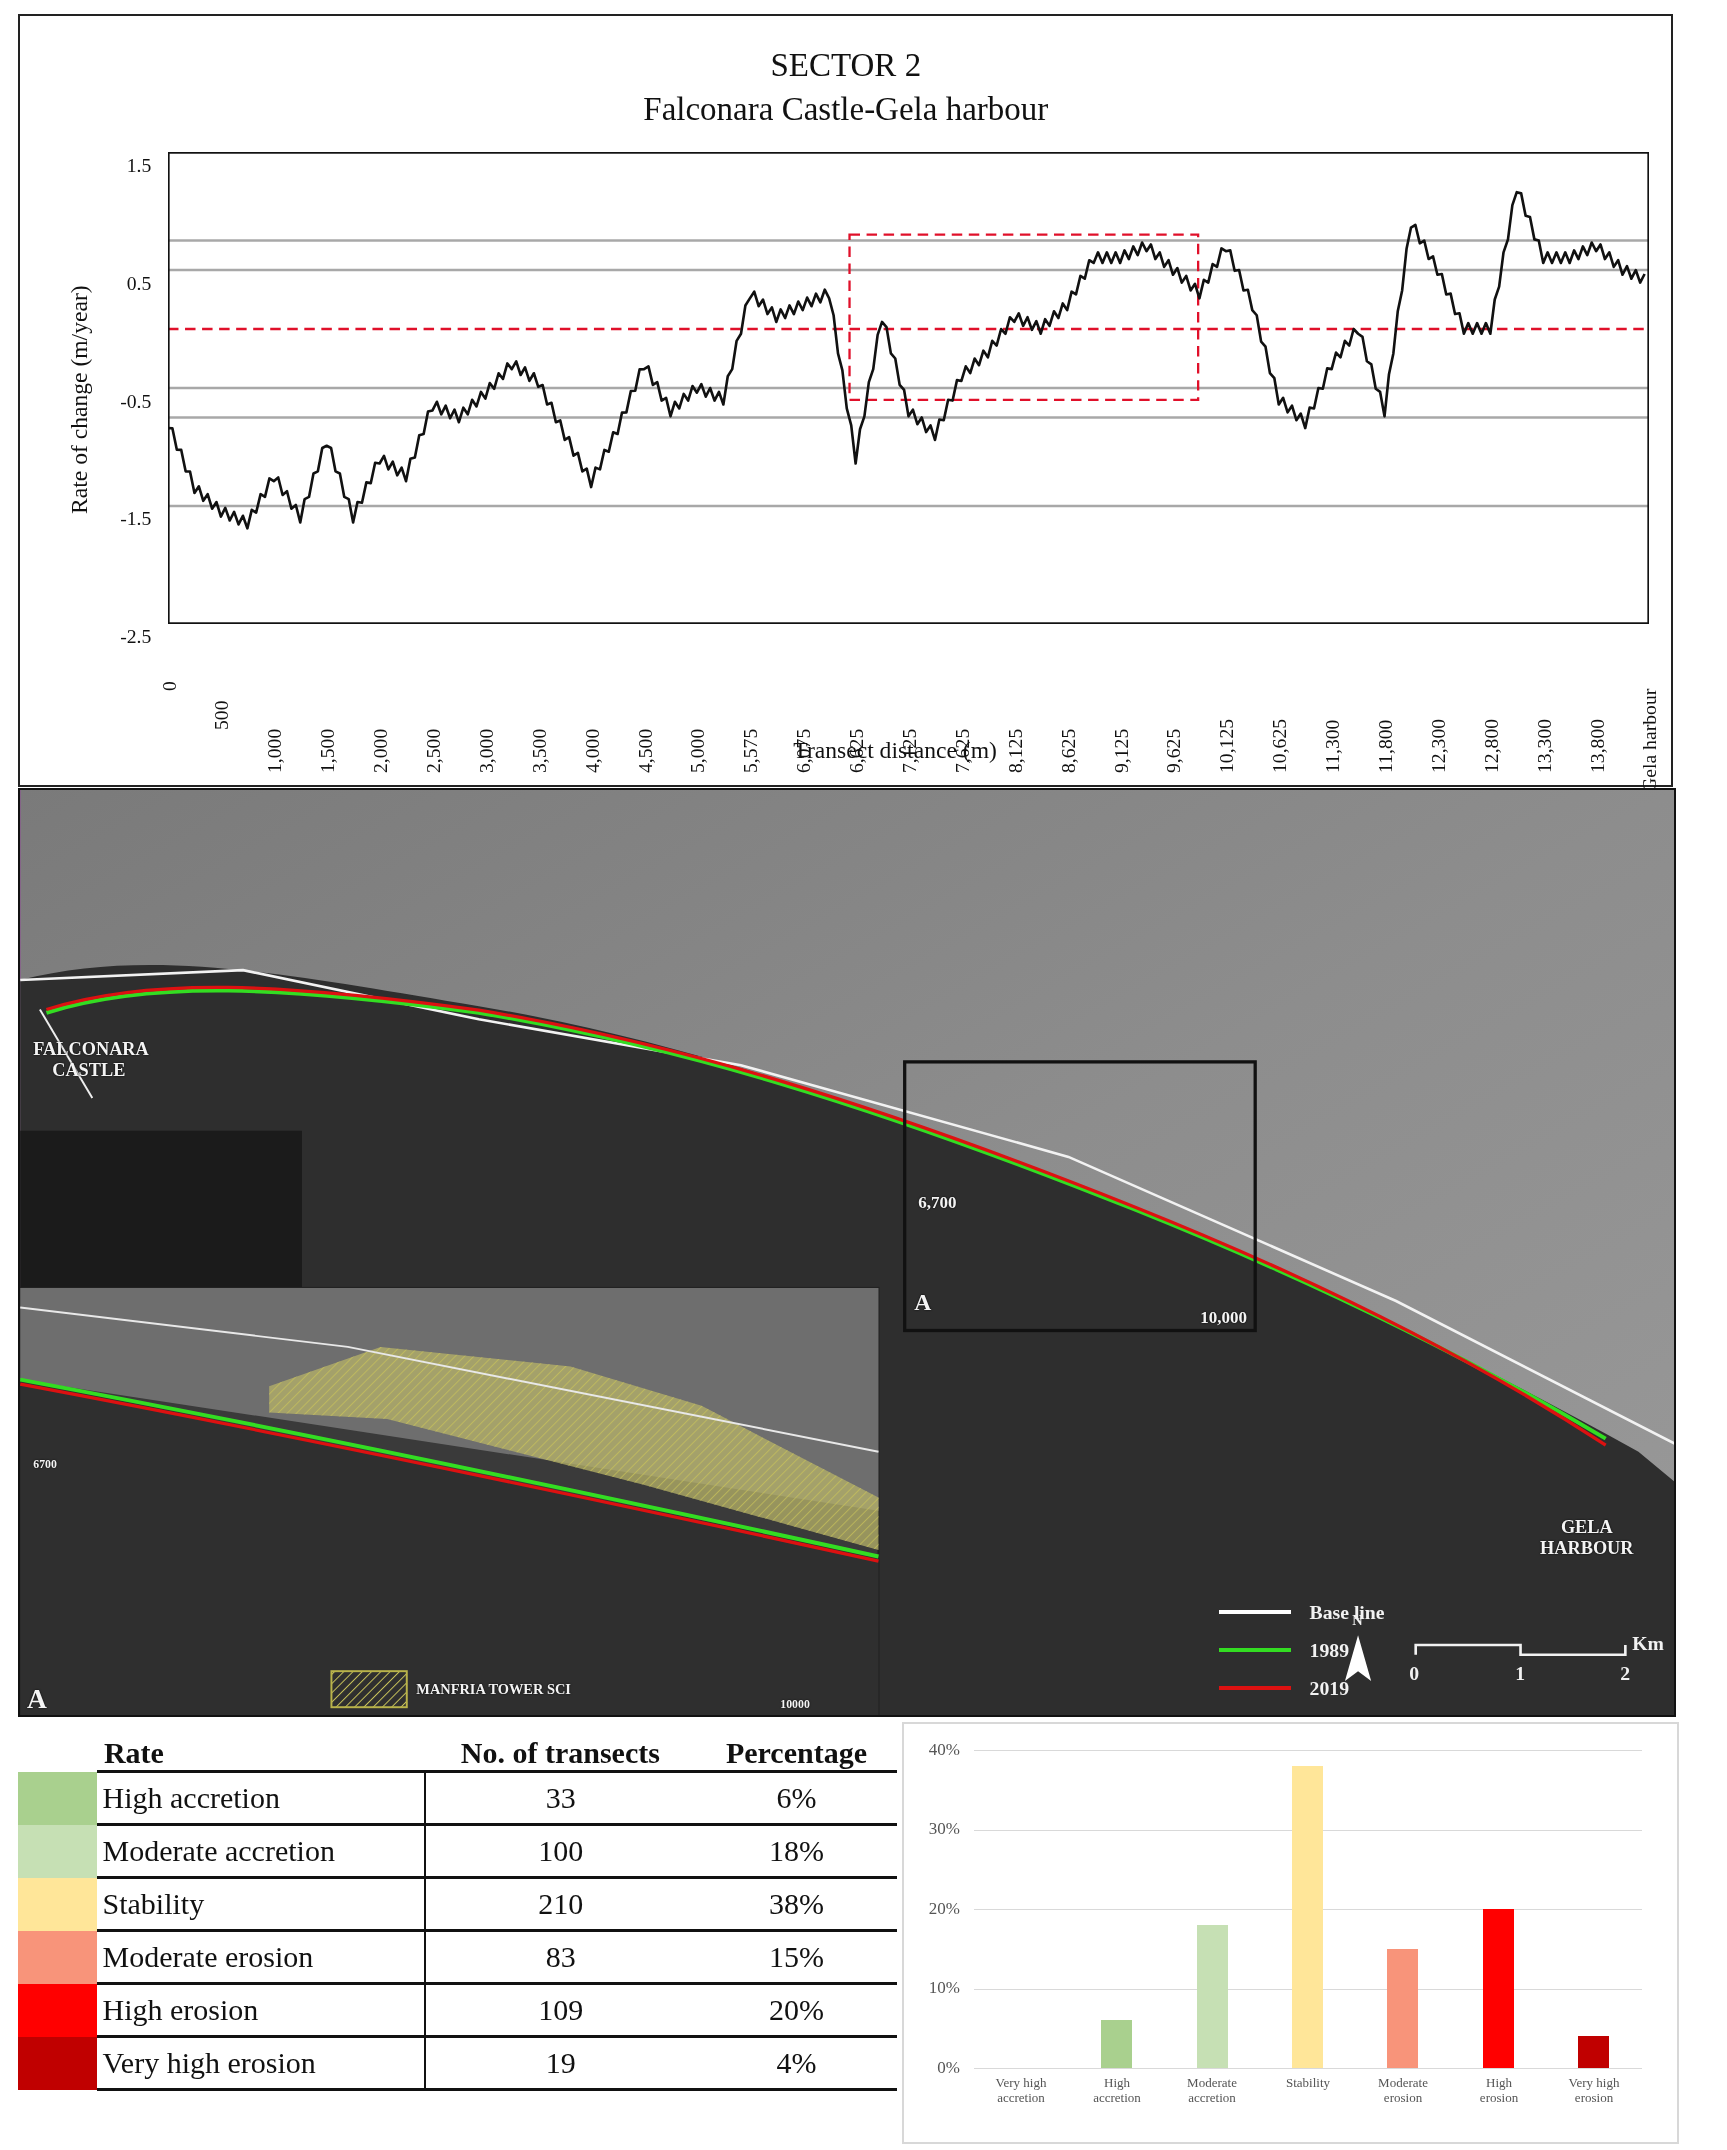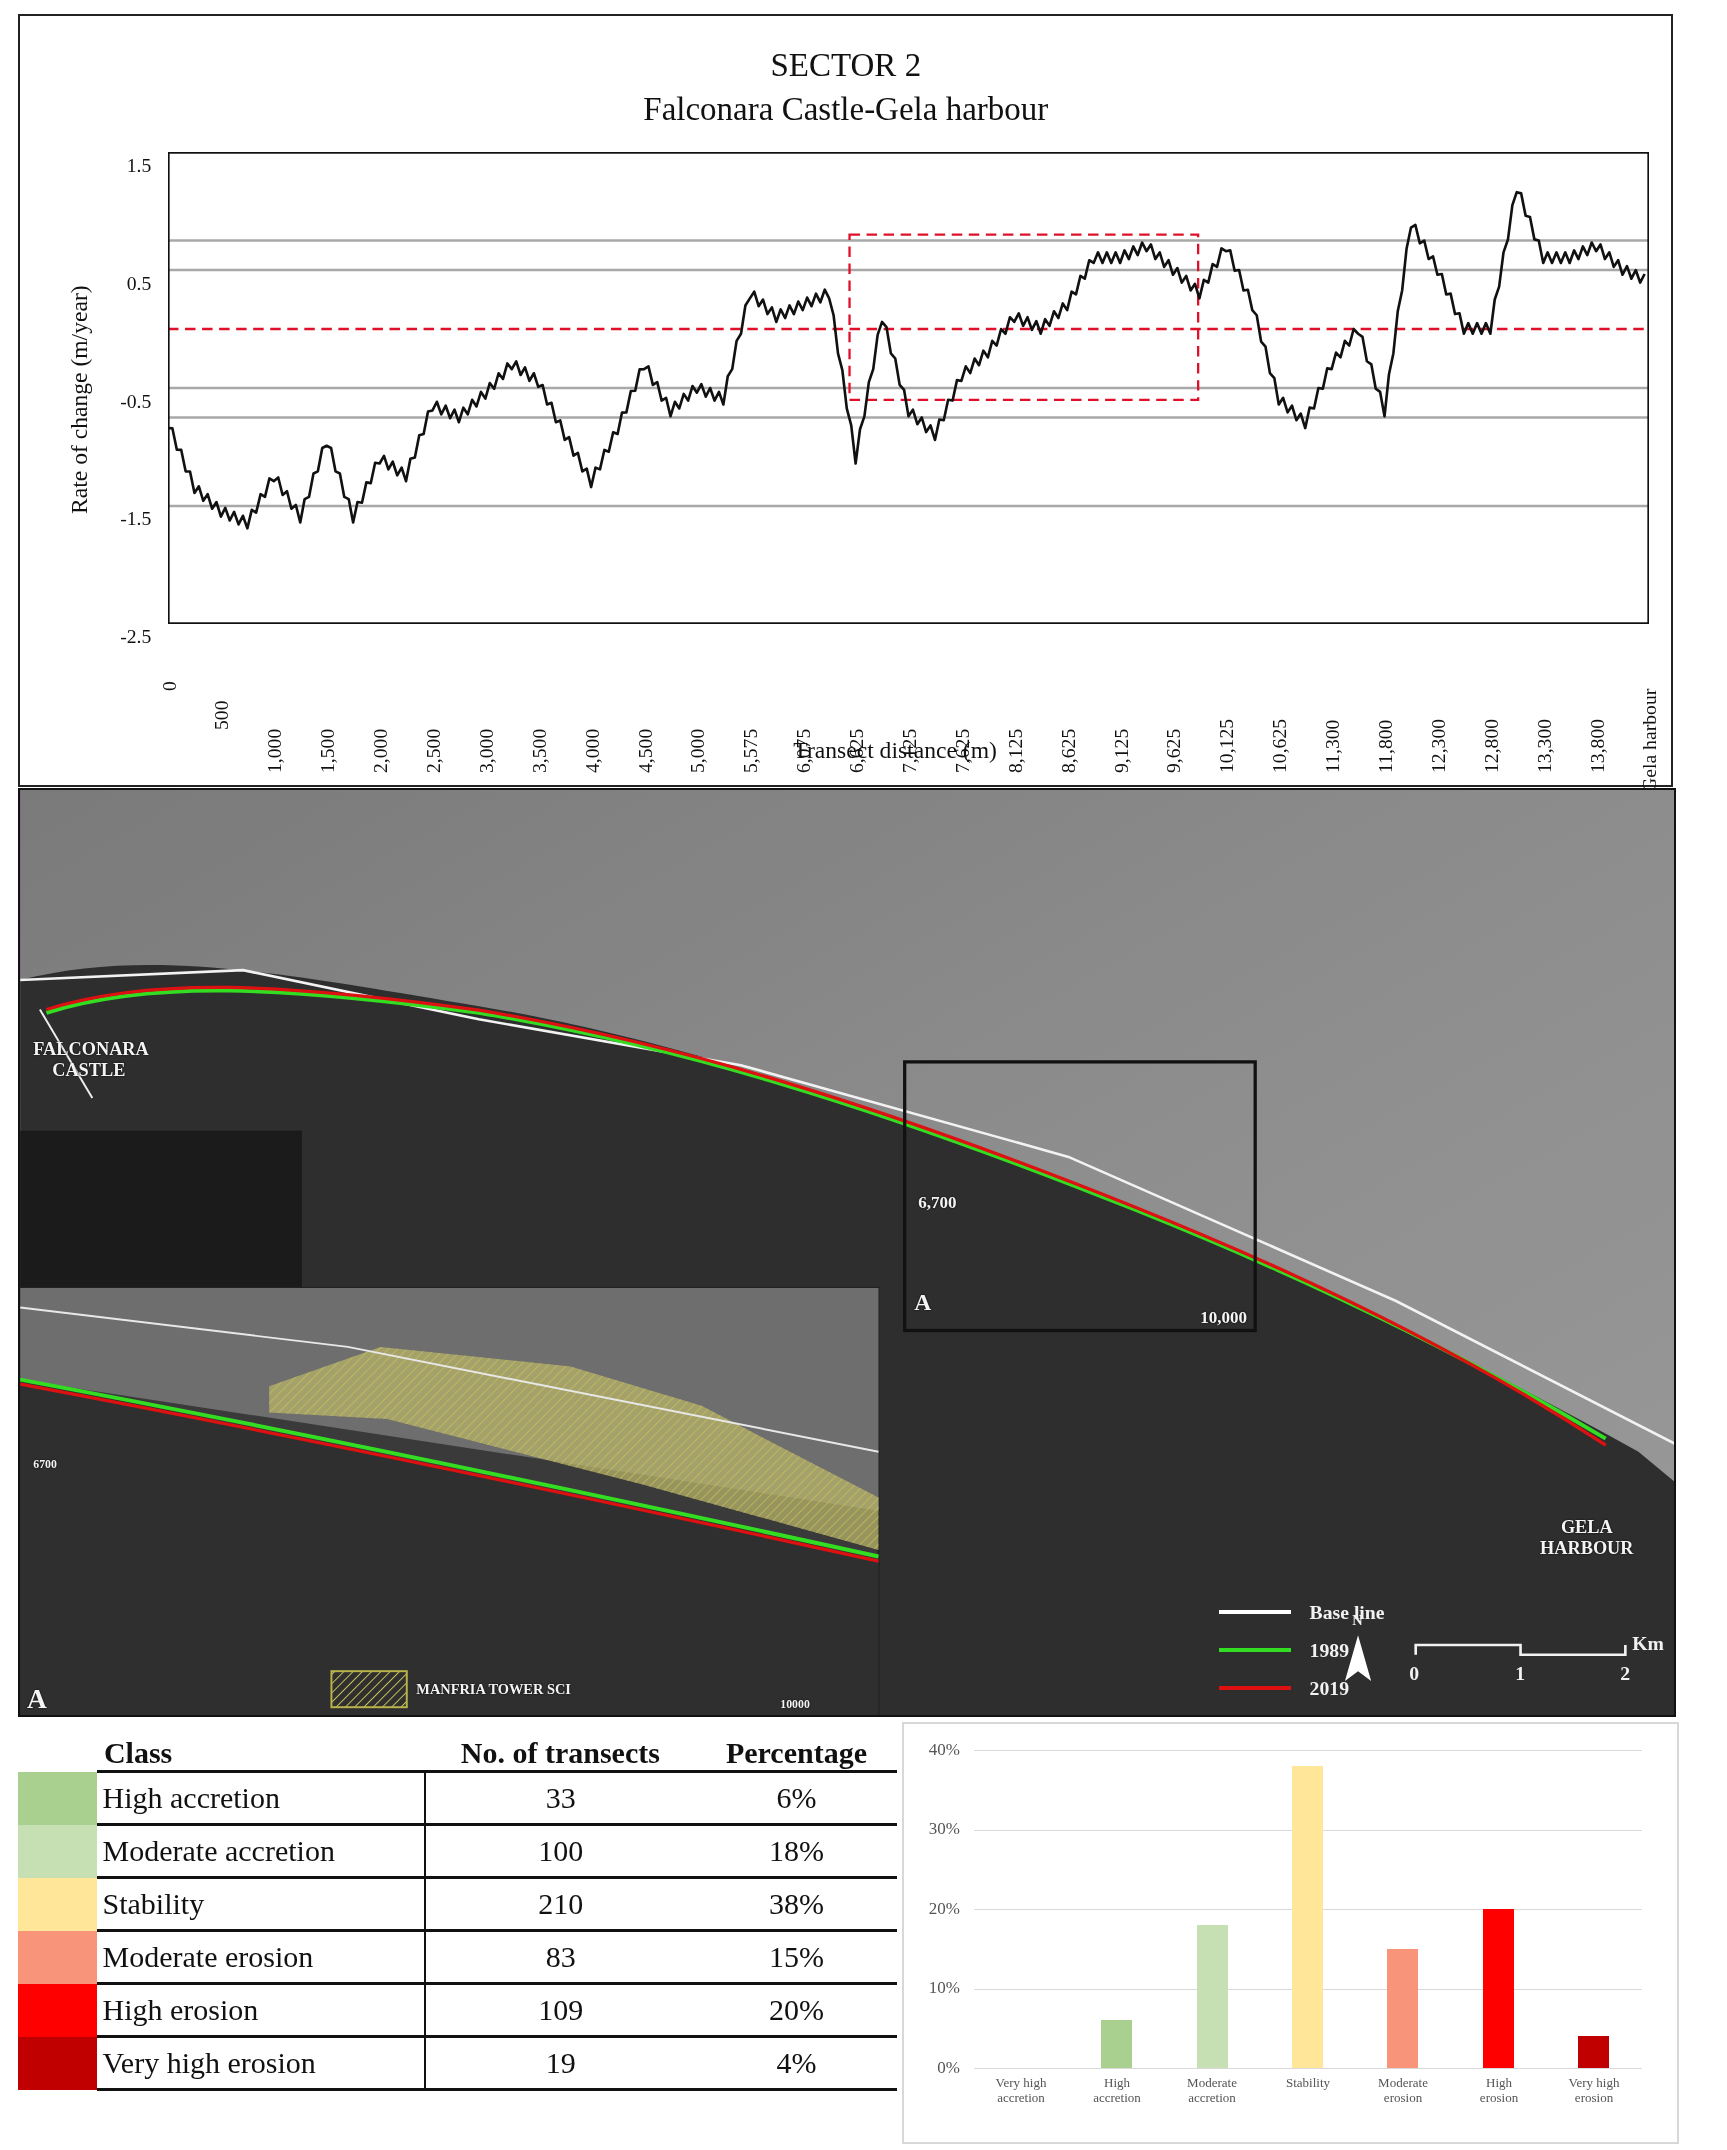--- a/index.html
+++ b/index.html
@@ -175,21 +175,21 @@
   <div class="abs legtxt" style="left:1495px;top:872px;">1</div>
   <div class="abs legtxt" style="left:1600px;top:872px;">2</div>
   <div class="abs legtxt" style="left:1612px;top:842px;">Km</div>
 </div>
 
 <div id="table-wrap" class="abs">
   <table>
     <thead>
       <tr>
         <th style="width:68px;"></th>
-        <th style="width:321px;">Class</th>
+        <th style="width:321px;">Rate</th>
         <th style="width:262px;text-align:center;">No. of transects</th>
         <th style="width:190px;text-align:center;">Percentage</th>
       </tr>
     </thead>
     <tbody id="tbody">
         <tr>
           <td class="sw" style="background:#a9d08e"></td>
           <td>High accretion</td>
           <td class="num">33</td>
           <td class="pct">6%</td>

